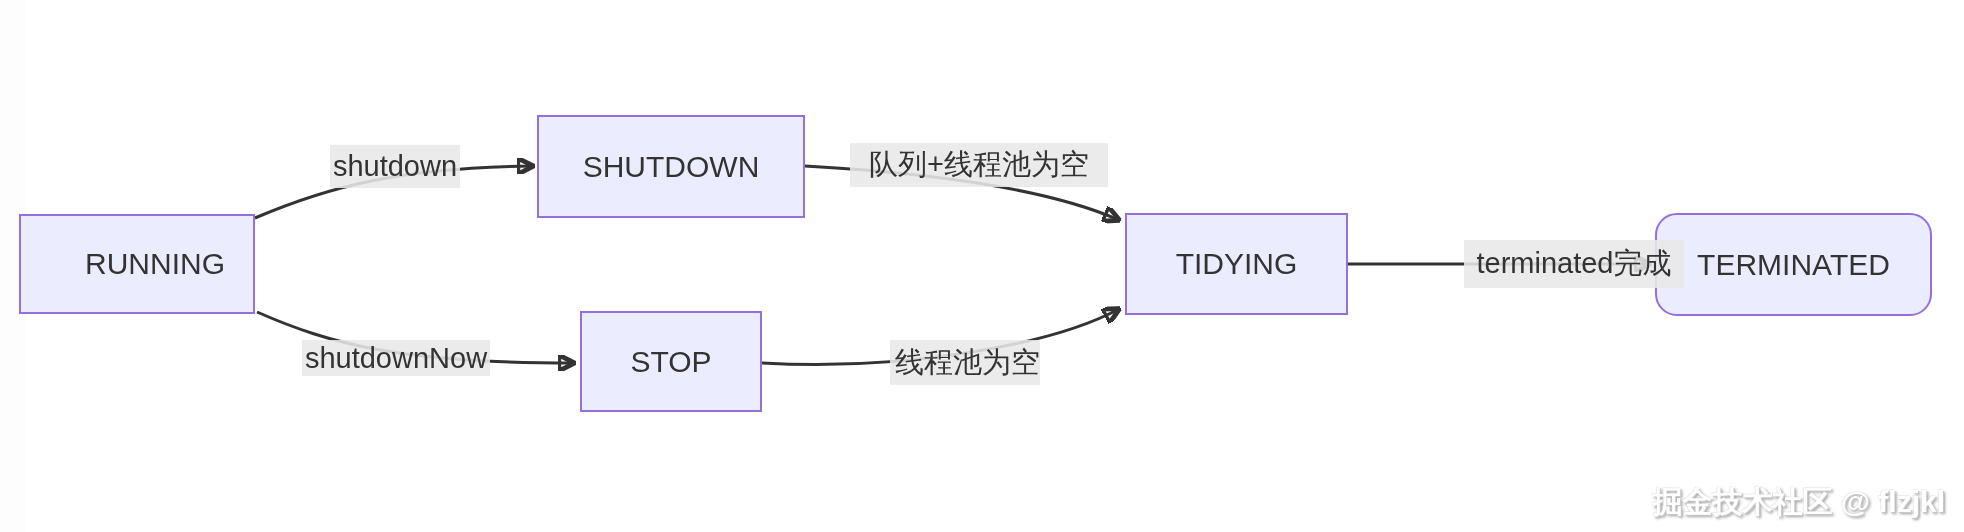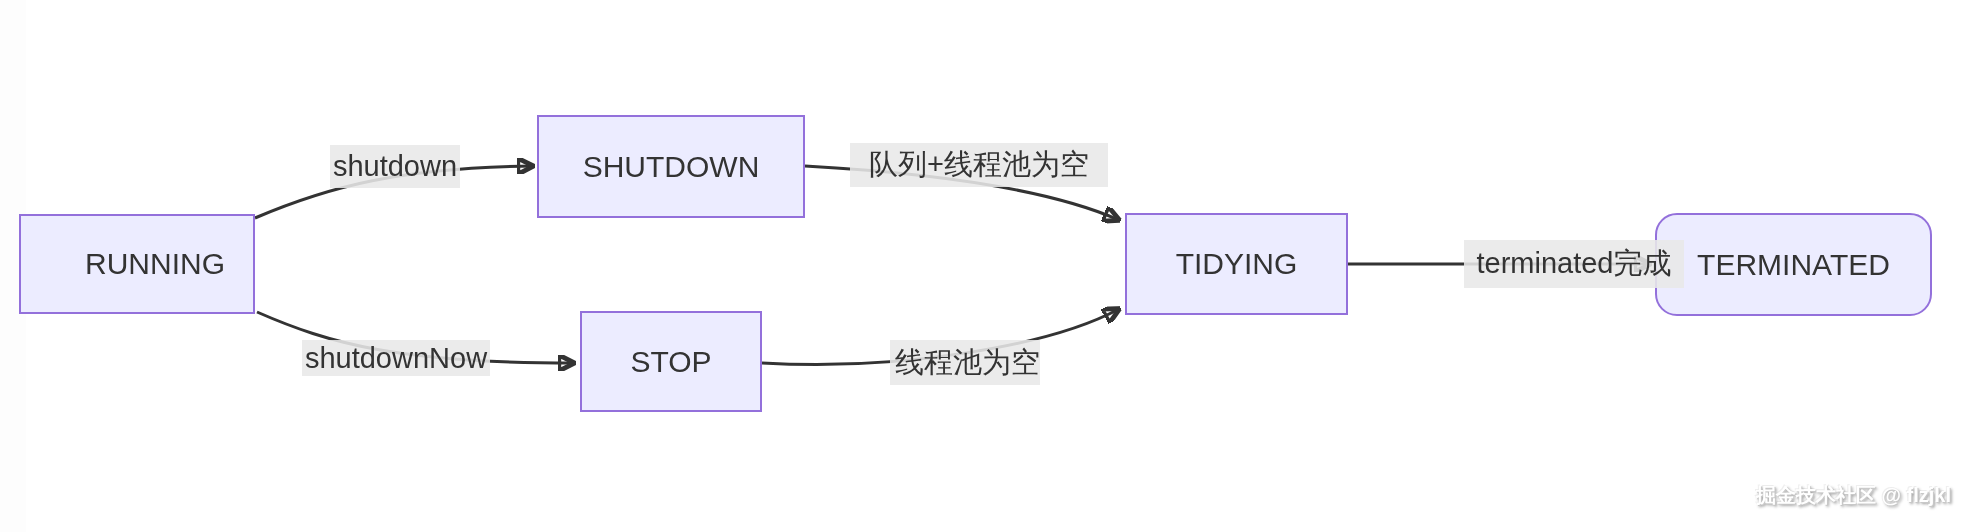--- a/index.html
+++ b/index.html
@@ -54,23 +54,23 @@
     justify-content: center;
     white-space: nowrap;
   }
   .elabel-shutdown     { left: 330px;  top: 145px; width: 130px; height: 43px; }
   .elabel-shutdownnow  { left: 302px;  top: 340px; width: 188px; height: 36px; }
   .elabel-queue-empty  { left: 850px;  top: 143px; width: 258px; height: 44px; }
   .elabel-pool-empty   { left: 890px;  top: 340px; width: 150px; height: 45px; justify-content: flex-end; }
   .elabel-terminated   { left: 1464px; top: 240px; width: 220px; height: 48px; }
   .watermark {
     position: absolute;
-    right: 13px;
+    right: 19px;
     top: 482px;
-    font-size: 20px;
+    font-size: 30px;
     font-weight: bold;
     color: #ffffff;
     text-shadow: 1px 1px 0 #c8c8c8, 2px 2px 3px #9a9a9a, -1px -1px 0 #efefef;
     white-space: nowrap;
   }
 </style>
 </head>
 <body>
 
 <div class="canvas">

